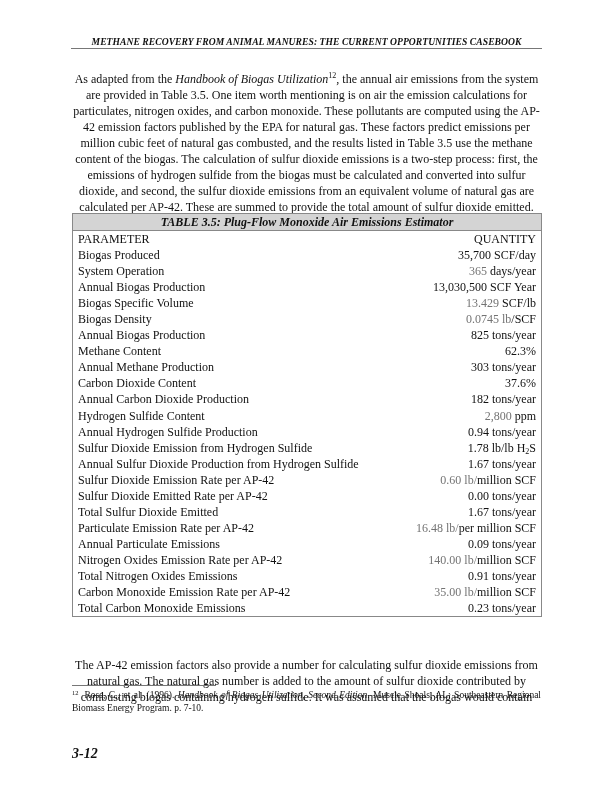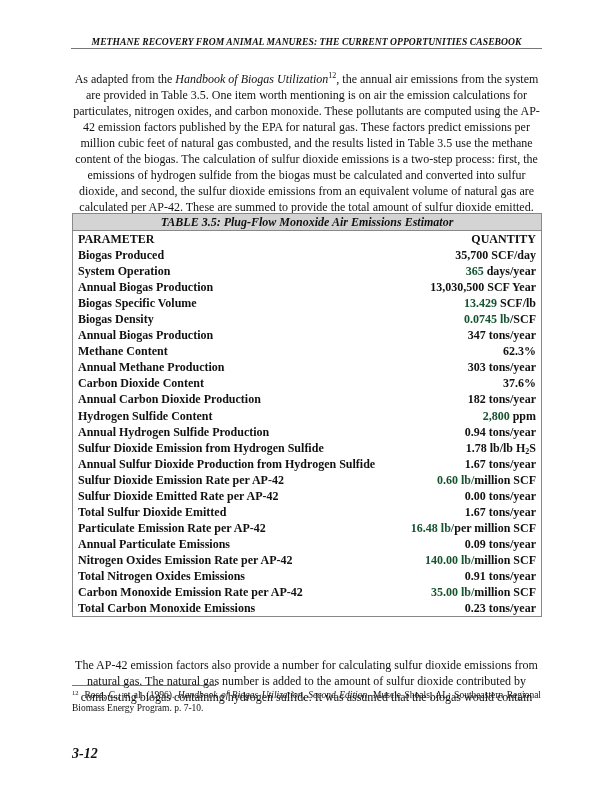--- a/index.html
+++ b/index.html
@@ -5,23 +5,23 @@
     html, body { margin: 0; padding: 0; background: #ffffff; }
     body { width: 612px; height: 792px; position: relative; font-family: "Liberation Serif", "DejaVu Serif", serif; color: #111; }
     .header { position: absolute; left: 72px; top: 36px; width: 469px; text-align: center; font-size: 9.6px; font-weight: bold; font-style: italic; letter-spacing: 0.05px; }
     .header-rule { position: absolute; left: 71px; top: 48px; width: 471px; height: 0; border-top: 1.5px solid #777; }
     .para { position: absolute; left: 72px; width: 469px; font-size: 12px; line-height: 16px; text-align: center; }
     .para1 { top: 71px; }
     .para2 { top: 629px; margin-top: 28px; }
     .para sup { font-size: 8px; line-height: 0; vertical-align: 5px; }
     .table { position: absolute; left: 72px; top: 213px; width: 468px; border: 1px solid #888; }
     .table-title { background: #d4d4d4; border-bottom: 1px solid #888; text-align: center; font-weight: bold; font-style: italic; font-size: 12px; height: 16px; line-height: 16px; }
-    .row { display: flex; justify-content: space-between; height: 16.05px; line-height: 16px; font-size: 12px; font-weight: bold; padding: 0 5px 0 5px; }
+    .row { display: flex; justify-content: space-between; height: 16.05px; line-height: 16px; font-size: 12px; font-weight: normal; padding: 0 5px 0 5px; }
     .row .q { text-align: right; white-space: nowrap; }
-    .blue { color: #14532d; }
+    .blue { color: #737373; }
     .sub { font-size: 8px; vertical-align: -2px; line-height: 0; }
     .fn-rule { position: absolute; left: 72px; top: 685px; width: 144px; border-top: 1px solid #777; }
     .footnote { position: absolute; left: 72px; top: 689px; width: 469px; font-size: 9.5px; line-height: 13px; text-align: justify; }
     .footnote sup { font-size: 6.5px; vertical-align: 3px; line-height: 0; margin-right: 6px; }
     .page-num { position: absolute; left: 72px; top: 746px; width: 469px; text-align: left; font-size: 14px; font-weight: bold; font-style: italic; }
   </style>
 </head>
 <body>
 
 <div class="header">METHANE RECOVERY FROM ANIMAL MANURES: THE CURRENT OPPORTUNITIES CASEBOOK</div>
@@ -51,21 +51,21 @@
       <div class="row">
         <span>Biogas Specific Volume</span>
         <span class="q"><span class="blue">13.429</span><span> SCF/lb</span></span>
       </div>
       <div class="row">
         <span>Biogas Density</span>
         <span class="q"><span class="blue">0.0745 lb</span><span>/SCF</span></span>
       </div>
       <div class="row">
         <span>Annual Biogas Production</span>
-        <span class="q"><span>347 tons/year</span></span>
+        <span class="q"><span>825 tons/year</span></span>
       </div>
       <div class="row">
         <span>Methane Content</span>
         <span class="q"><span>62.3%</span></span>
       </div>
       <div class="row">
         <span>Annual Methane Production</span>
         <span class="q"><span>303 tons/year</span></span>
       </div>
       <div class="row">

